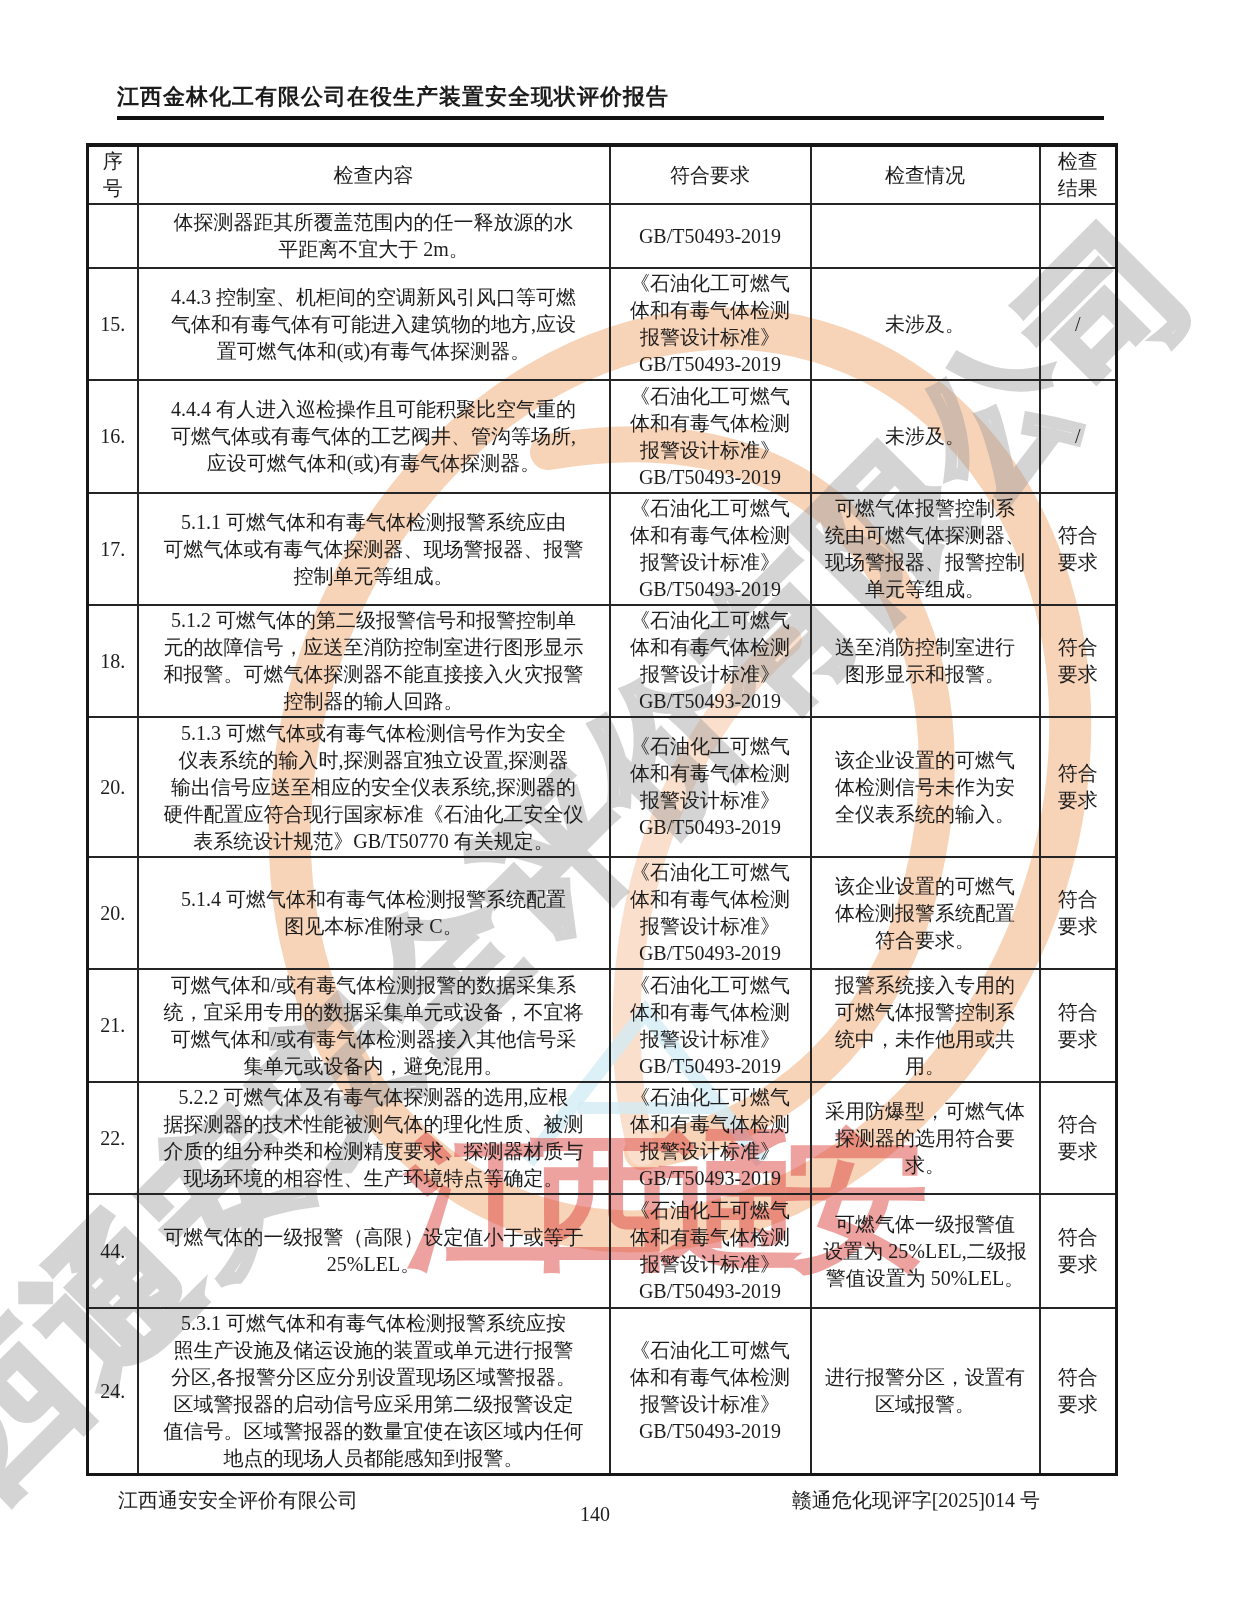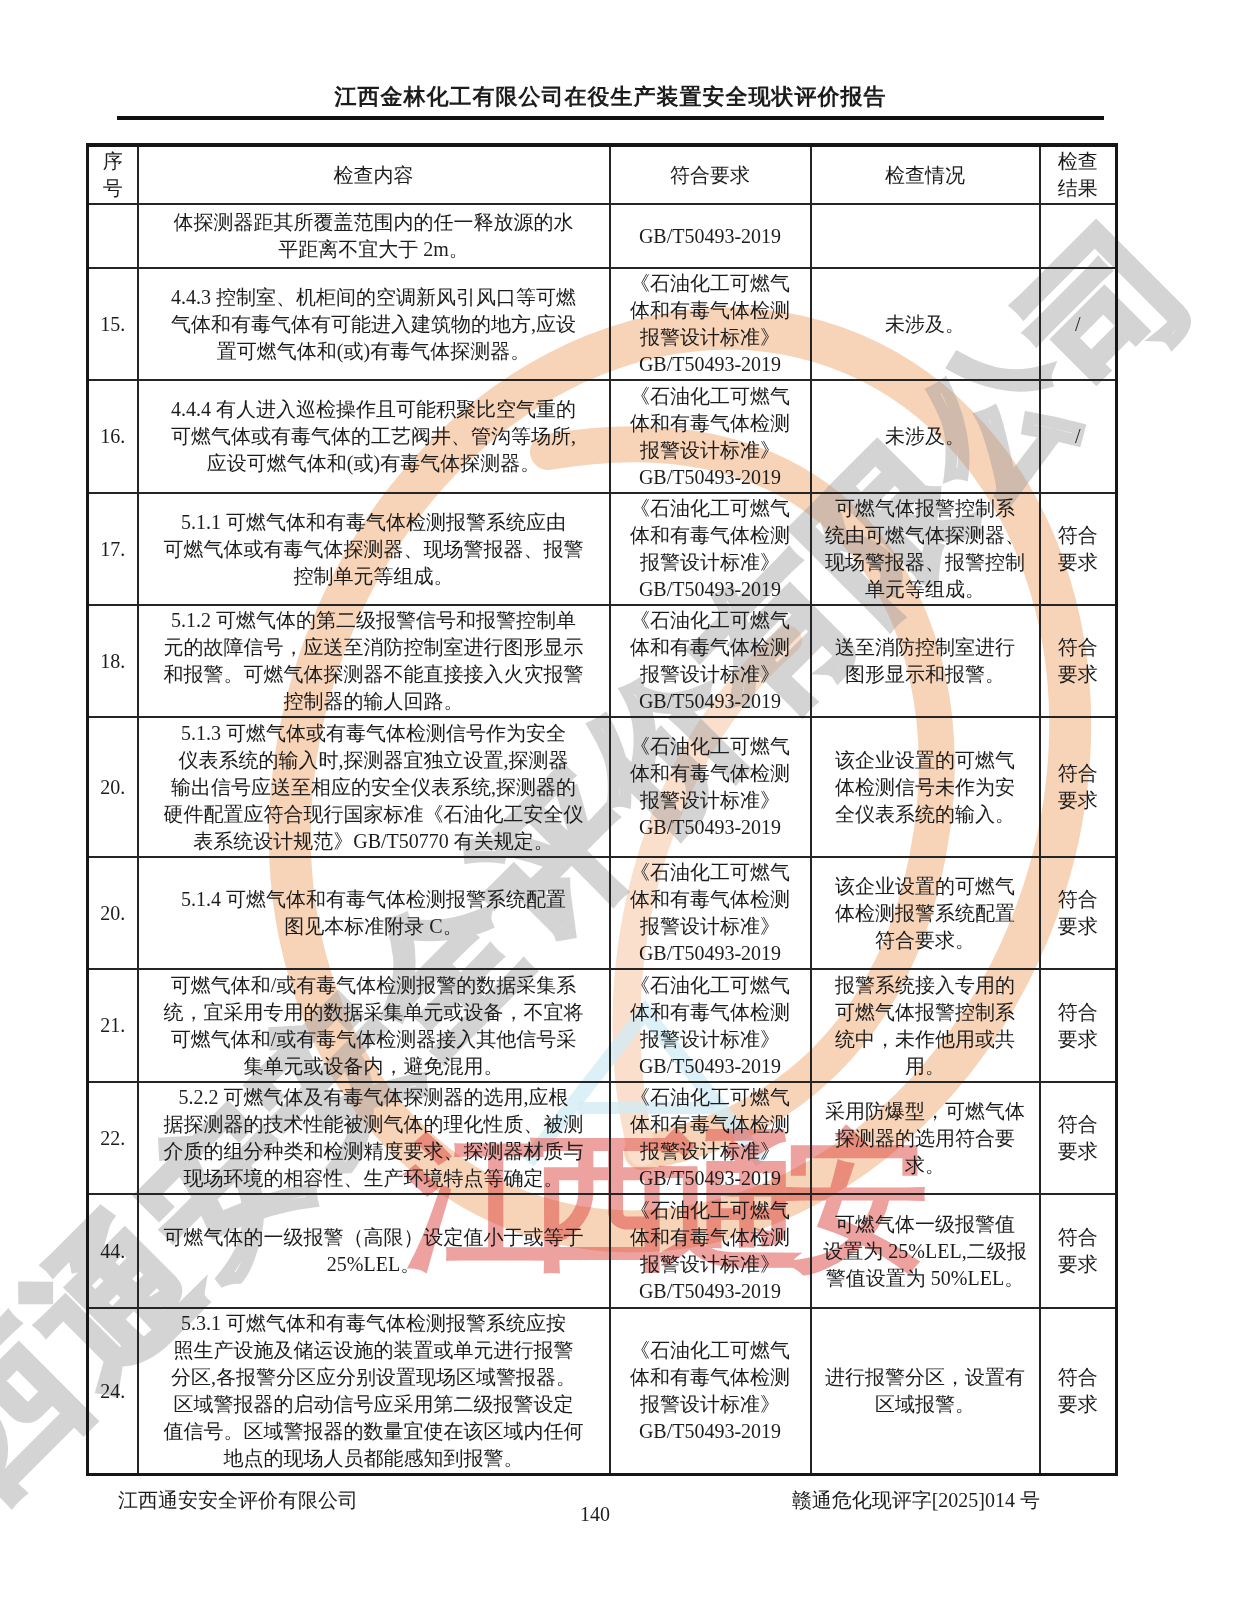--- a/index.html
+++ b/index.html
@@ -18,21 +18,21 @@
     opacity:.42;font-family:"Liberation Serif","DejaVu Serif",serif;font-weight:bold;
   }
   .wm-red{
     position:absolute;left:404px;top:1128px;
     font-size:148px;line-height:150px;letter-spacing:-22px;white-space:nowrap;
     color:#dd4742;opacity:.5;font-weight:bold;
     font-family:"Liberation Serif","DejaVu Serif",serif;
   }
   
   .doc-header{
-    position:absolute;left:117px;top:82px;width:987px;text-align:center;
+    position:absolute;left:117px;top:82px;width:987px;
     font-size:22px;letter-spacing:1px;font-weight:600;z-index:2;
   }
   .title-rule{
     position:absolute;left:117px;top:116px;width:987px;height:4px;background:#111;z-index:2;
   }
   
   table.review{
     position:absolute;left:86px;top:143px;width:1029px;z-index:1;
     border-collapse:collapse;table-layout:fixed;background:transparent;
   }

